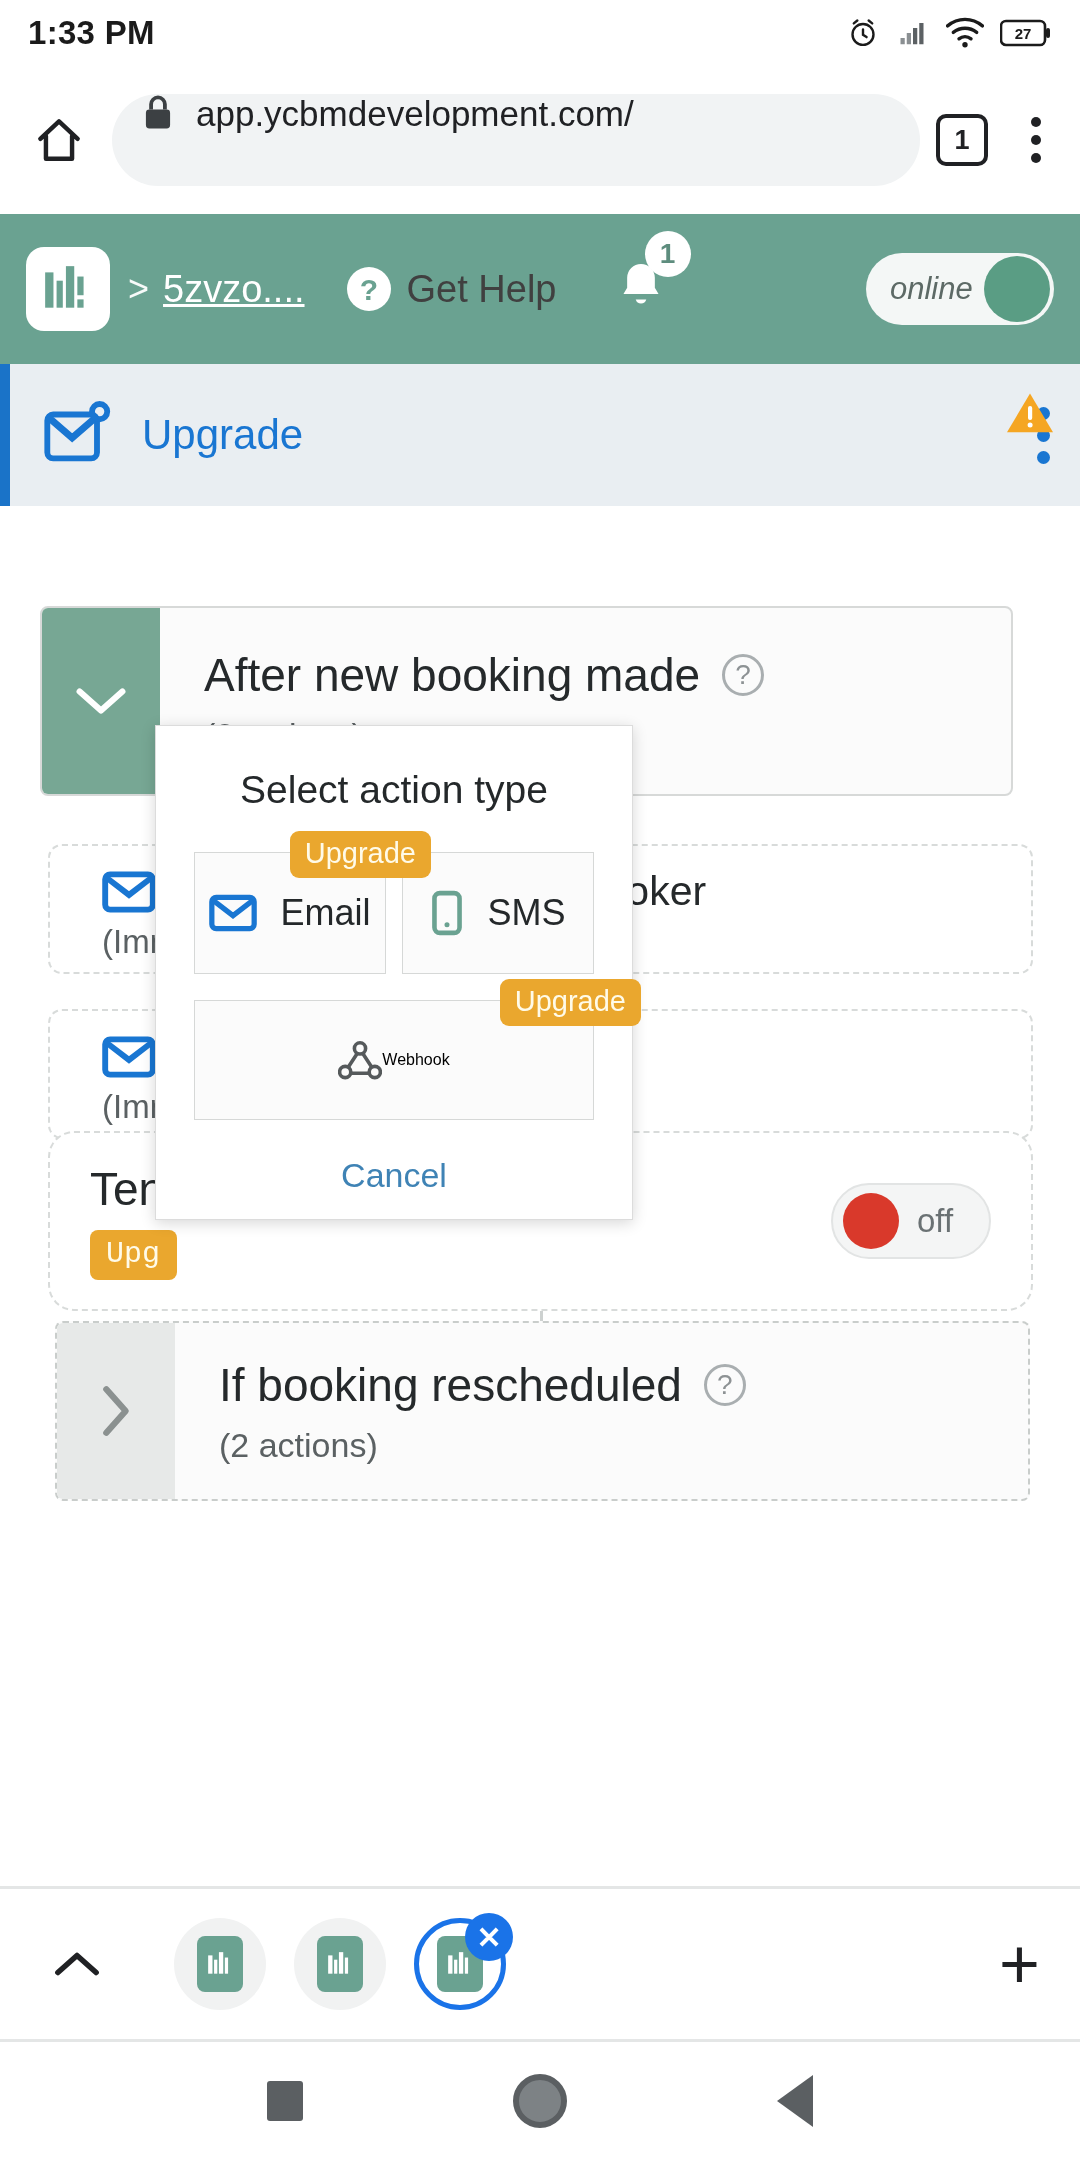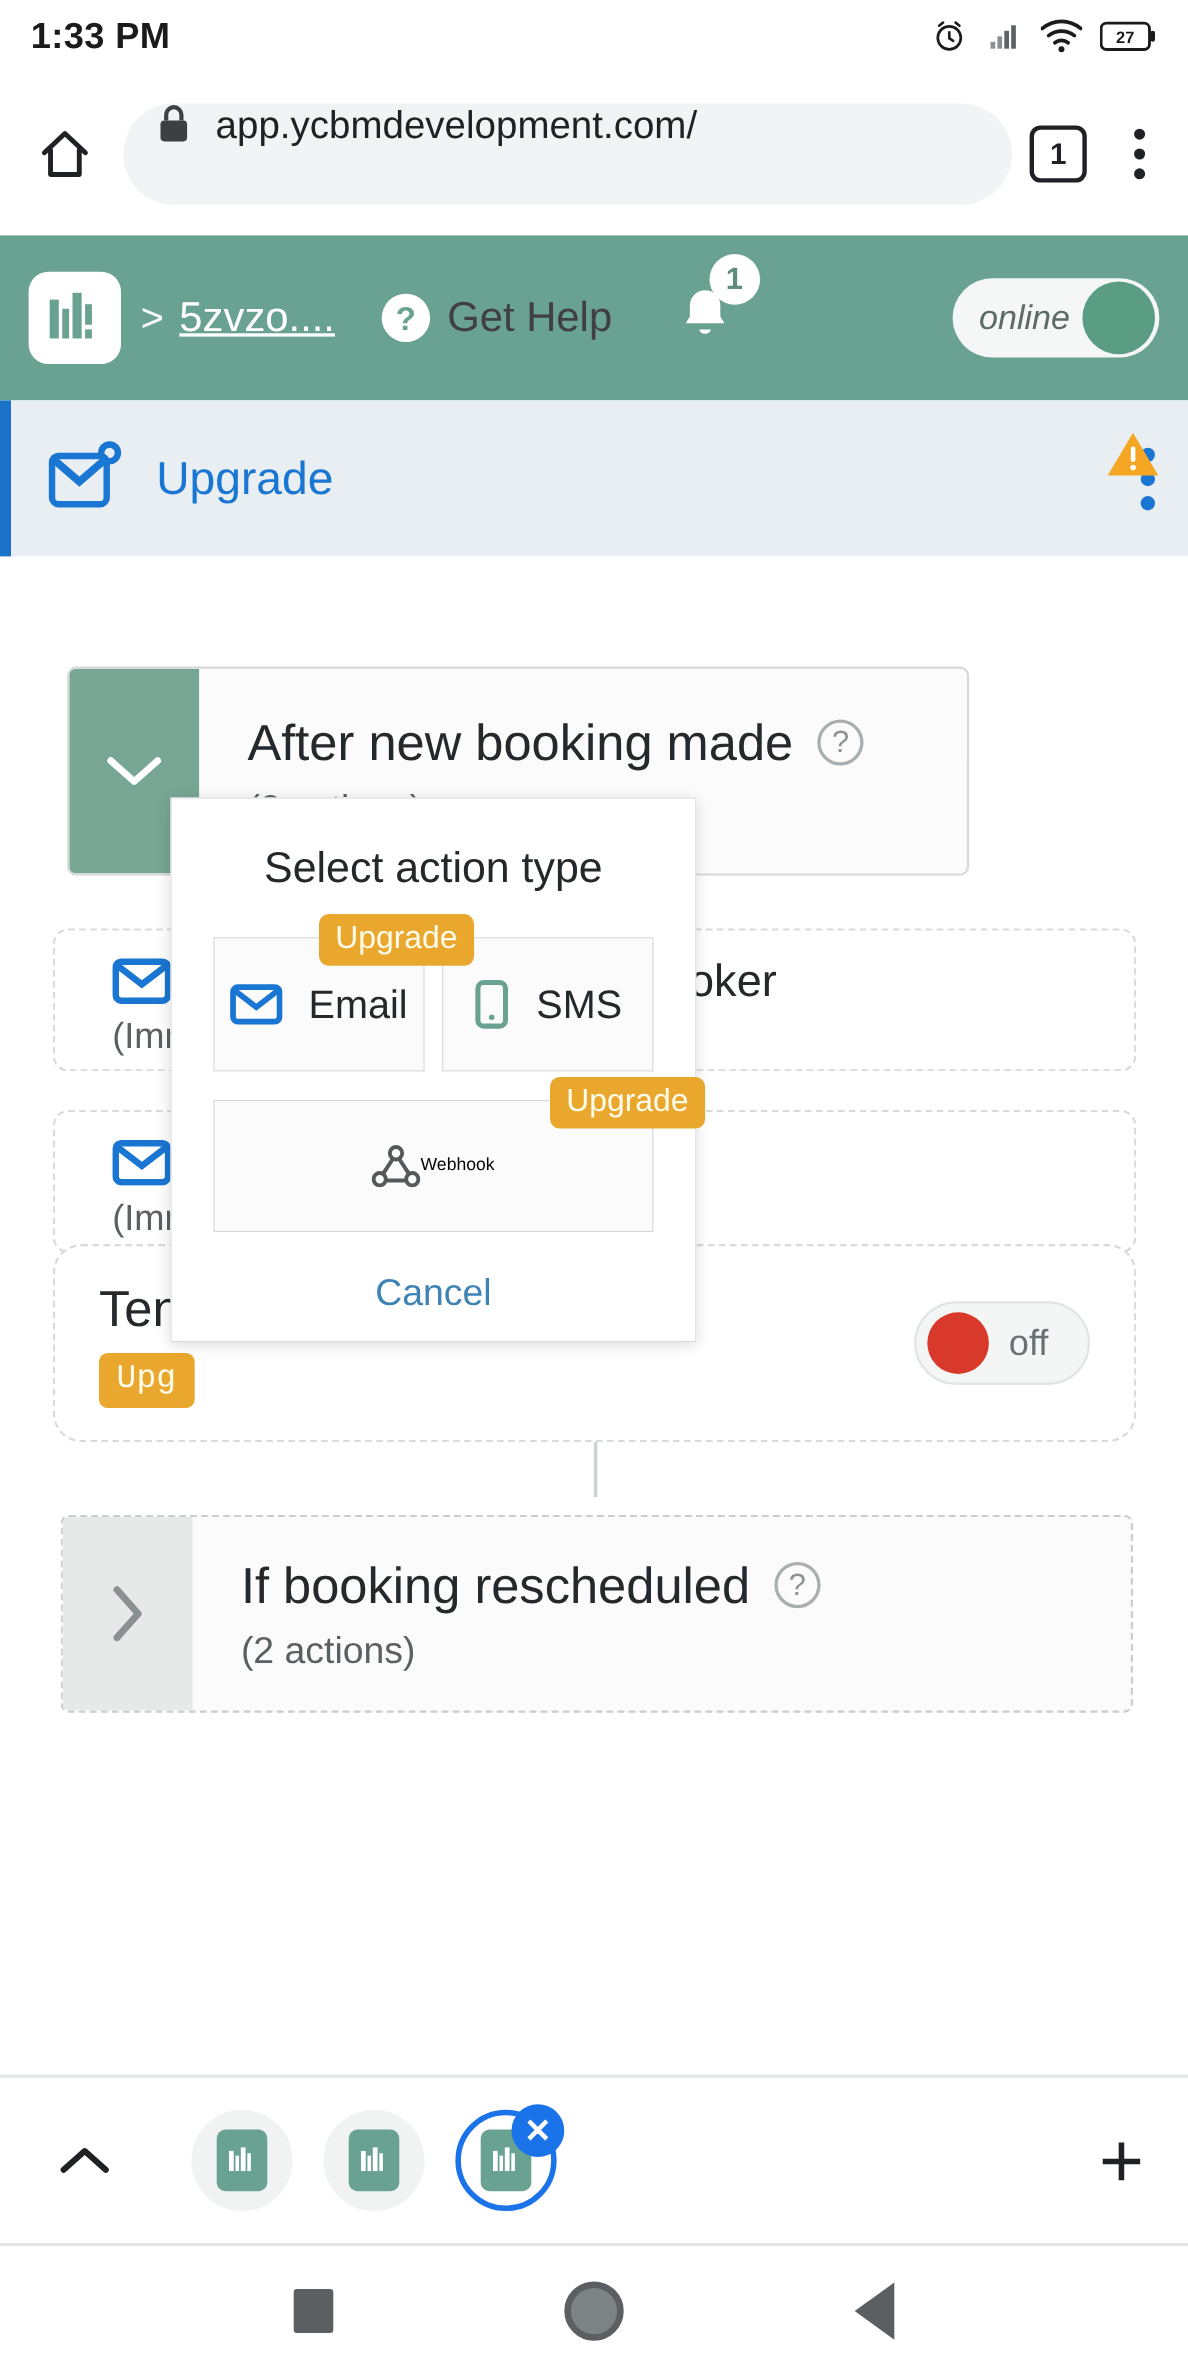--- a/index.html
+++ b/index.html
@@ -88,21 +88,21 @@
   .dots-v i { width: 13px; height: 13px; border-radius: 50%; background: #1976d2; display: block; }
   .warn-tri { position: absolute; right: -6px; top: -18px; }
 
   
   .body-area {
     position: absolute; top: 506px; left: 0; width: 1080px; height: 1380px;
     background: #fff; overflow: hidden;
   }
 
   .trigger-card {
-    position: absolute; left: 61px; top: 100px; width: 820px; height: 190px;
+    position: absolute; left: 40px; top: 100px; width: 973px; height: 190px;
     background: #fbfbfb; border: 2px solid #d7d9d8; border-radius: 8px;
     display: flex; overflow: hidden;
   }
   .trigger-handle {
     width: 118px; background: #77a794; display: flex; align-items: center; justify-content: center;
   }
   .trigger-body { flex: 1; display: flex; flex-direction: column; justify-content: center; padding-left: 44px; }
   .trigger-title { font-size: 46px; color: #25292b; display: flex; align-items: center; }
   .trigger-sub { font-size: 34px; color: #5b6163; margin-top: 14px; }
   .qmark-grey {
@@ -135,21 +135,21 @@
   }
   .tent-toggle {
     margin-left: auto; width: 160px; height: 76px; background: #f4f5f5;
     border: 2px solid #e2e4e4; border-radius: 40px; display: flex;
     align-items: center; padding-left: 10px; position: relative;
   }
   .tent-knob { width: 56px; height: 56px; border-radius: 50%; background: #d9392b; }
   .tent-offlbl { font-size: 33px; color: #6a7173; margin-left: 18px; }
 
   .resched-card {
-    position: absolute; left: 55px; top: 871px; width: 975px; height: 180px;
+    position: absolute; left: 55px; top: 815px; width: 975px; height: 180px;
     background: #fbfbfb; border: 2px dashed #c9cdcb; border-radius: 8px;
     display: flex; overflow: hidden;
   }
   .resched-handle {
     width: 118px; background: #e7e9e8; display: flex; align-items: center; justify-content: center;
   }
 
   
   .modal {
     position: absolute; left: 155px; top: 725px; width: 478px; height: 495px;

